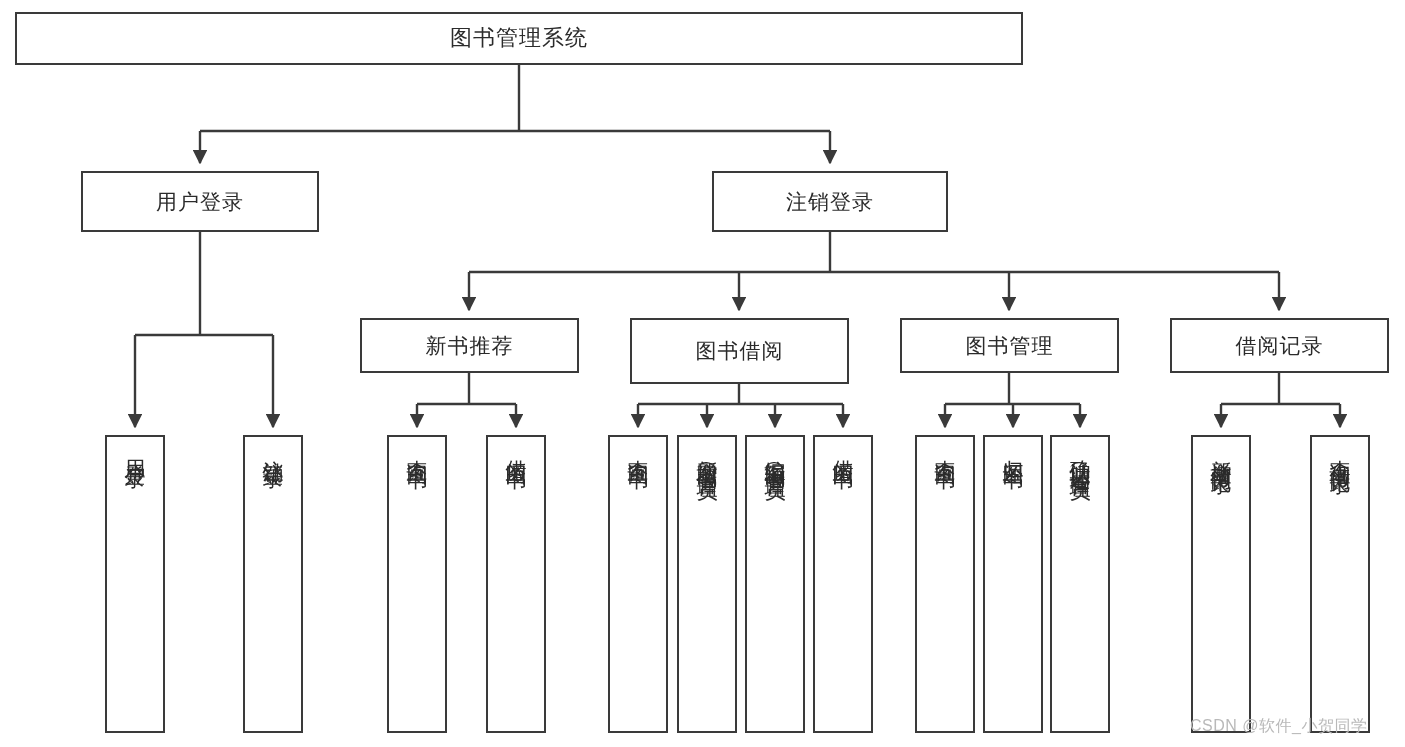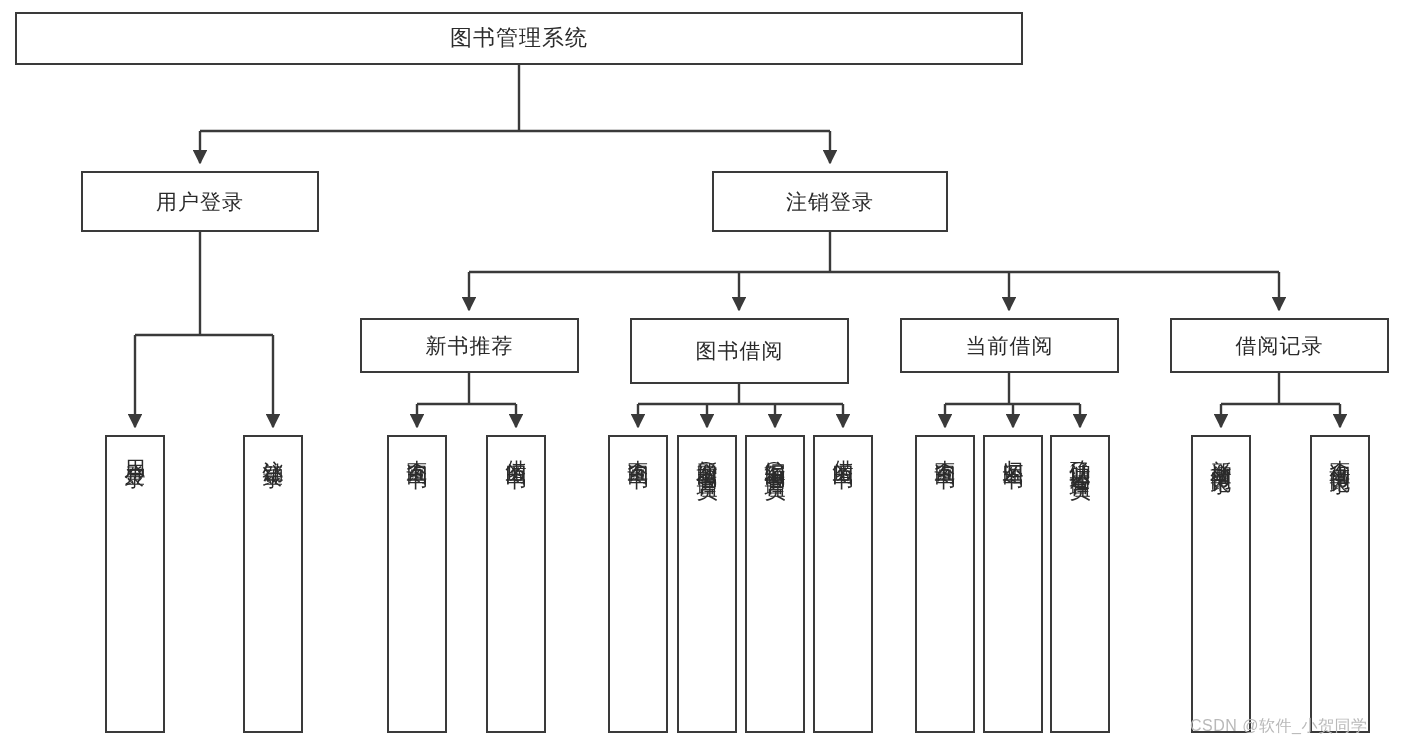--- a/index.html
+++ b/index.html
@@ -117,21 +117,21 @@
     </g>
   </svg>
 
   <div class="node horiz root" style="left: 15px; top: 12px; width: 1008px; height: 53px;">图书管理系统</div>
 
   <div class="node horiz" style="left: 81px; top: 171px; width: 238px; height: 61px;">用户登录</div>
   <div class="node horiz" style="left: 712px; top: 171px; width: 236px; height: 61px;">注销登录</div>
 
   <div class="node horiz" style="left: 360px; top: 318px; width: 219px; height: 55px; text-align: center;">新书推荐</div>
   <div class="node horiz" style="left: 630px; top: 318px; width: 219px; height: 66px;">图书借阅</div>
-  <div class="node horiz" style="left: 900px; top: 318px; width: 219px; height: 55px;">当前借阅</div>
+  <div class="node horiz" style="left: 900px; top: 318px; width: 219px; height: 55px;">图书管理</div>
   <div class="node horiz" style="left: 1170px; top: 318px; width: 219px; height: 55px;">借阅记录</div>
 
   <div class="node vert" style="left: 105px; top: 435px; width: 60px; height: 298px;">用户登录</div>
   <div class="node vert" style="left: 243px; top: 435px; width: 60px; height: 298px;">注销登录</div>
   <div class="node vert" style="left: 387px; top: 435px; width: 60px; height: 298px;">查询图书</div>
   <div class="node vert" style="left: 486px; top: 435px; width: 60px; height: 298px;">借阅图书</div>
   <div class="node vert" style="left: 608px; top: 435px; width: 60px; height: 298px;">查询图书</div>
   <div class="node vert" style="left: 677px; top: 435px; width: 60px; height: 298px;">新增图书（管理员）</div>
   <div class="node vert" style="left: 745px; top: 435px; width: 60px; height: 298px;">编辑图书（管理员）</div>
   <div class="node vert" style="left: 813px; top: 435px; width: 60px; height: 298px;">借阅图书</div>

